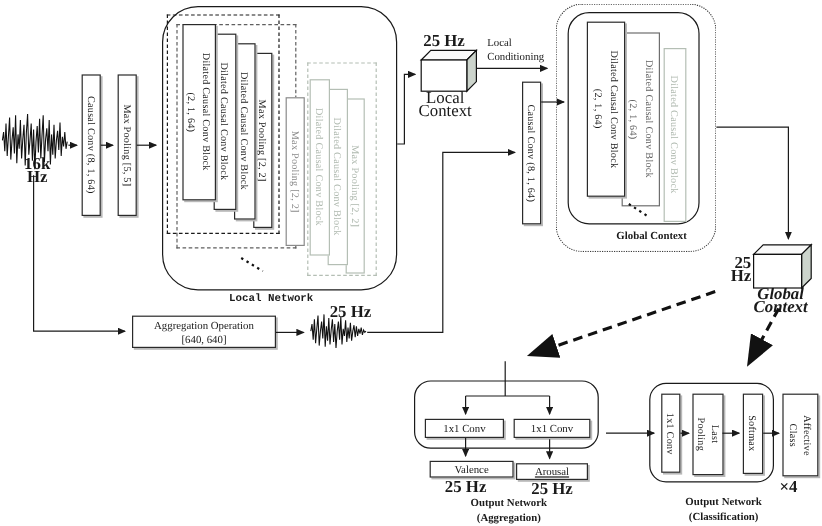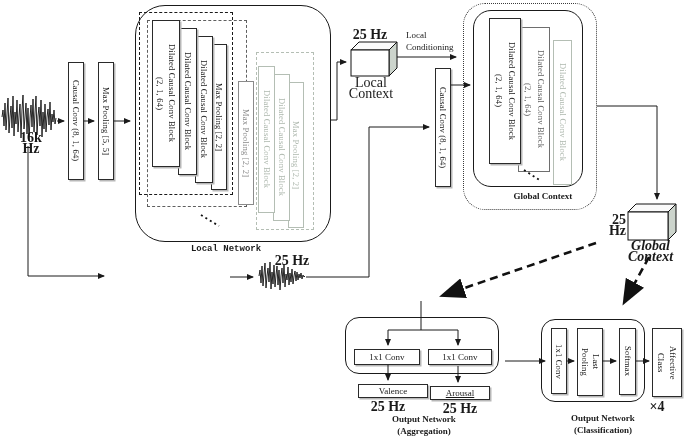--- a/index.html
+++ b/index.html
@@ -66,20 +66,24 @@
     <div class="vt">Max Pooling [5, 5]</div>
   </div>
 
   <div class="abs hlab" style="left:348px;top:29px;width:44px;font-weight:600;">25 Hz</div>
   <div class="abs hlab" style="left:342px;top:77px;width:58px;font-weight:400;">Local Context</div>
   <div class="abs" style="left:406px;top:30px;width:62px;font-size:9px;line-height:11.5px;text-align:left;">
     <span style="display:block">Local</span>
     <span style="display:block">Conditioning</span>
   </div>
 
+  <div class="abs box hbox" style="left:110px;top:263px;width:120px;height:27px;">
+    <span>Aggregation Operation</span>
+    <span>[640, 640]</span>
+  </div>
   <div class="abs hlab" style="left:274px;top:255px;width:36px;font-weight:600;">25 Hz</div>
 
   <div class="abs box vwrap" style="left:435px;top:68px;width:16px;height:119px;">
     <div class="vt">Causal Conv (8, 1, 64)</div>
   </div>
 
   <div class="abs" style="left:463px;top:3px;width:134px;height:207px;border:1.5px dotted #3a3a3a;border-radius:22px;"></div>
   <div class="abs rnd" style="left:473px;top:10px;width:110px;height:177px;border-radius:18px;"></div>
 
   <div class="abs box vwrap" style="left:553px;top:40px;width:19px;height:145px;border-color:#b4beb4;color:#aeb8ae;box-shadow:none;">

